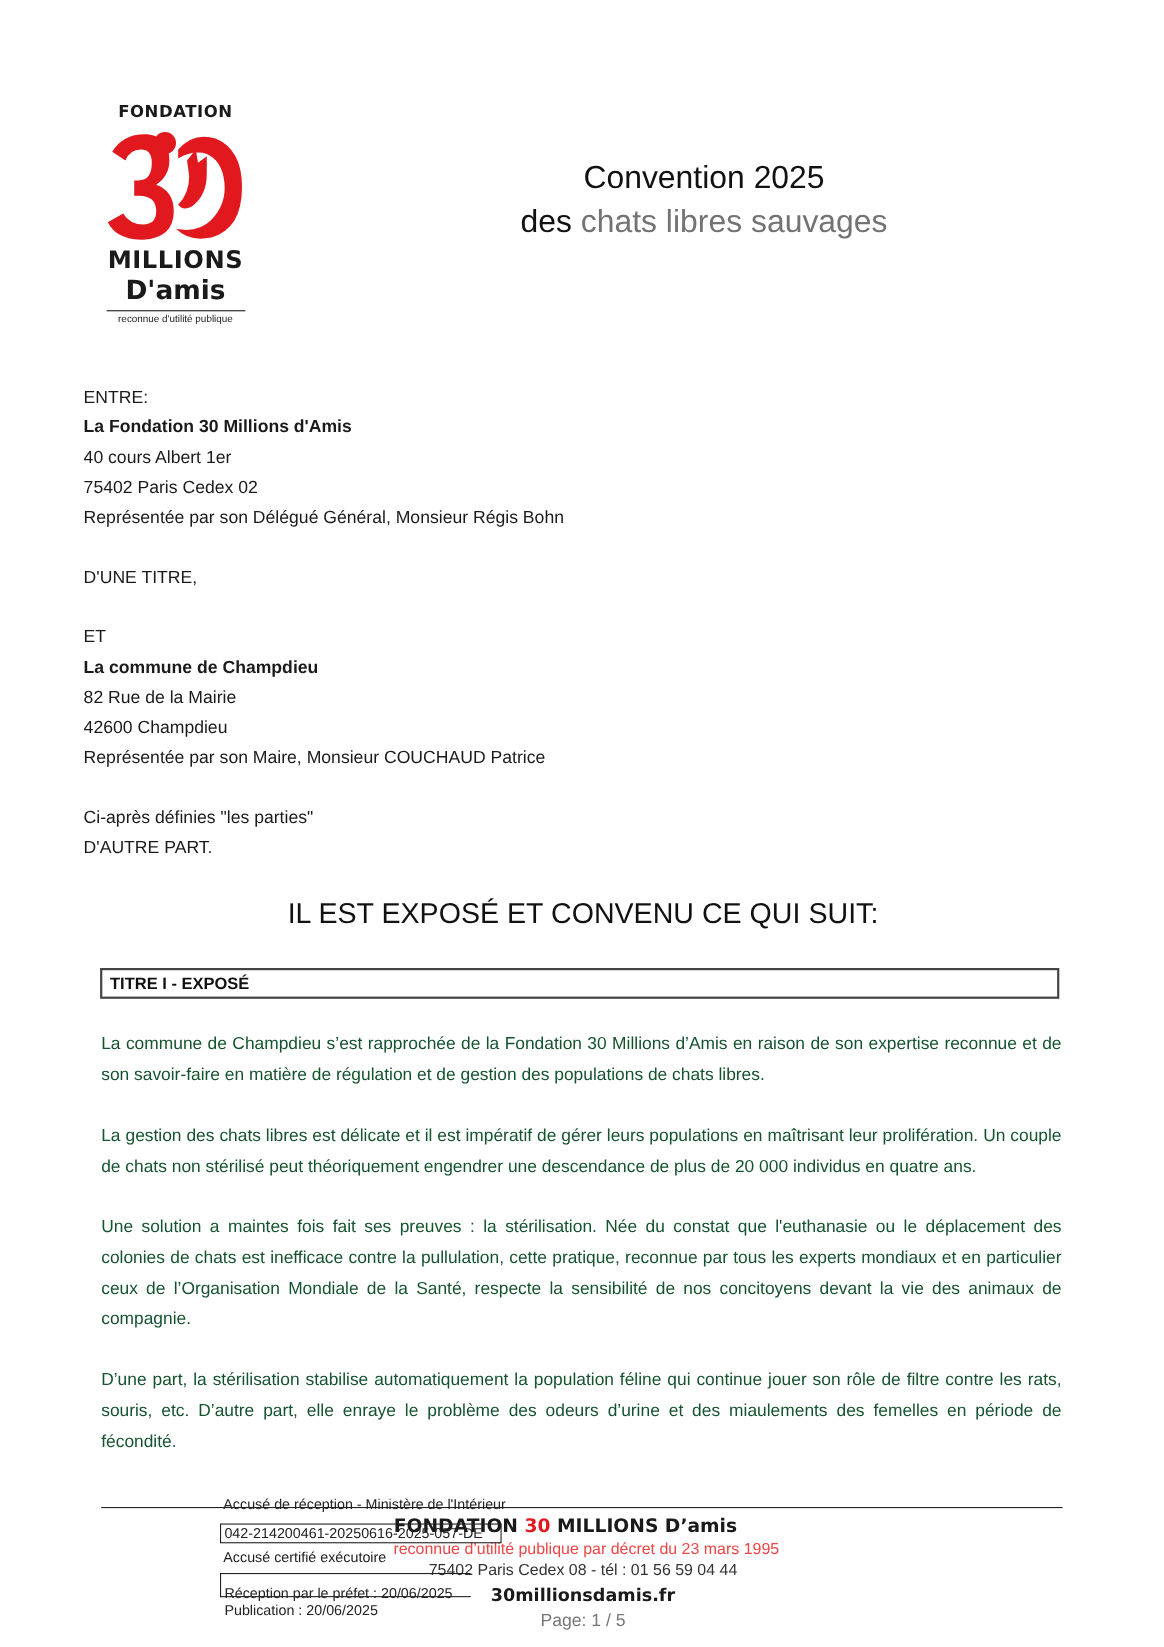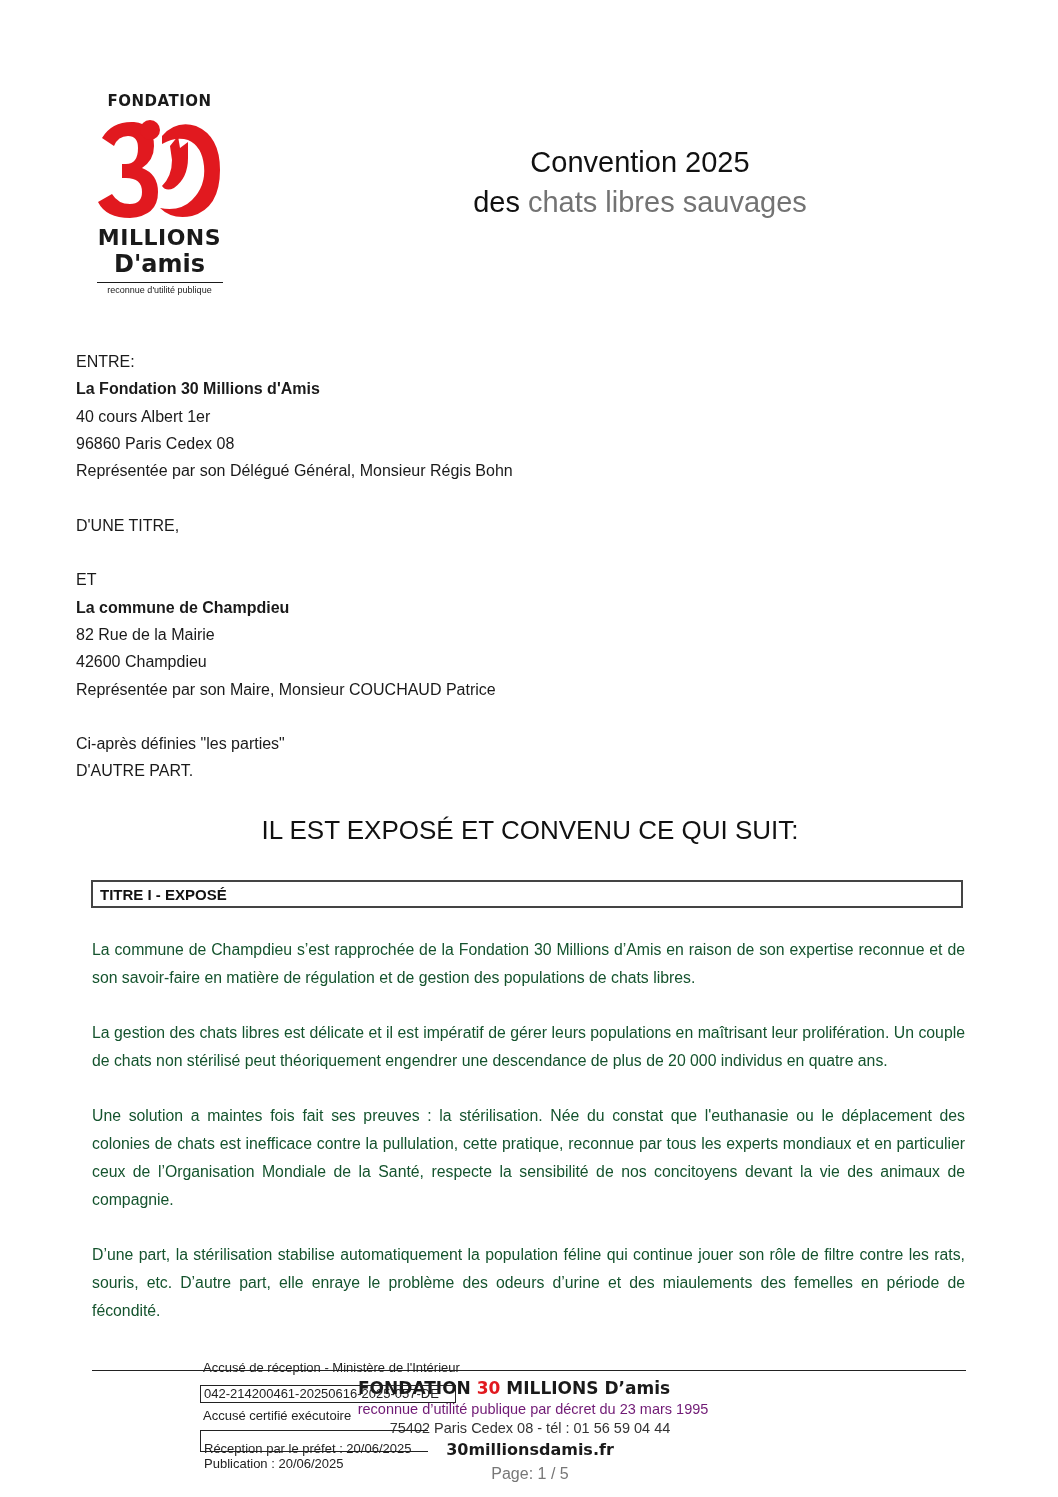--- a/index.html
+++ b/index.html
@@ -33,21 +33,21 @@
   .titre-box span { position:absolute; left:7px; top:4px; font-size:15px; font-weight:bold; color:#111; }
 
   
   .body-text { left:92px; top:936px; width:873px; font-size:15.8px; line-height:28px; color:#14532d; text-align:justify; }
   .body-text p { margin:0 0 27px 0; }
 
   
   .footer-rule { left:92px; top:1370px; width:874px; border-top:1.5px solid #222; }
   .foot-brand { left:358px; top:1378px; width:350px; font-family:"DejaVu Sans", sans-serif; font-weight:bold; font-size:17px; color:#1a1a1a; white-space:nowrap; }
   .foot-brand .red { color:#e1191f; }
-  .foot-rup { left:318px; top:1401px; width:430px; text-align:center; font-size:14.5px; color:#701a75; white-space:nowrap; }
+  .foot-rup { left:318px; top:1401px; width:430px; text-align:center; font-size:14.5px; color:#ef4444; white-space:nowrap; }
   .foot-addr { left:340px; top:1420px; width:380px; text-align:center; font-size:14.5px; color:#333; white-space:nowrap; }
   .foot-web { left:410px; top:1440px; width:240px; text-align:center; font-family:"DejaVu Sans", sans-serif; font-weight:bold; font-size:16px; color:#1a1a1a; }
   .foot-page { left:440px; top:1465px; width:180px; text-align:center; font-size:16px; color:#777; }
 
   
   .stamp { font-family:"Liberation Sans", sans-serif; font-size:13px; color:#222; white-space:nowrap; }
   .stamp-l1 { left:203px; top:1360px;text-align:right; }
   .stamp-box1 { left:200px; top:1385px; width:256px; height:18px; border:1px solid #222; box-sizing:border-box; padding:0 3px; line-height:16px; background:transparent; }
   .stamp-l2 { left:203px; top:1408px; }
   .stamp-box2 { left:200px; top:1430px; width:228px; height:20px; border:1px solid #222; border-right:none; box-sizing:border-box; padding:10px 3px; line-height:15px; }
@@ -75,21 +75,21 @@
 
 <div class="abs title">
   <div>Convention 2025</div>
   <div><span>des </span><span class="red">chats libres sauvages</span></div>
 </div>
 
 <div class="abs parties">
   <div>ENTRE:</div>
   <div class="bold">La Fondation 30 Millions d'Amis</div>
   <div>40 cours Albert 1er</div>
-  <div>96860 Paris Cedex 08</div>
+  <div>75402 Paris Cedex 02</div>
   <div>Représentée par son Délégué Général, Monsieur Régis Bohn</div>
   <div class="gap"></div>
   <div>D'UNE TITRE,</div>
   <div class="gap"></div>
   <div>ET</div>
   <div class="bold">La commune de Champdieu</div>
   <div>82 Rue de la Mairie</div>
   <div>42600 Champdieu</div>
   <div>Représentée par son Maire, Monsieur COUCHAUD Patrice</div>
   <div class="gap"></div>

